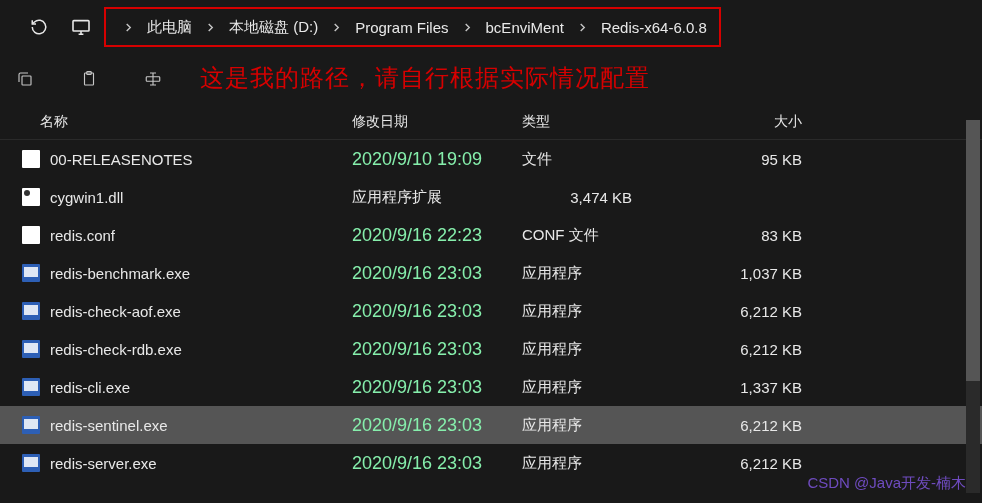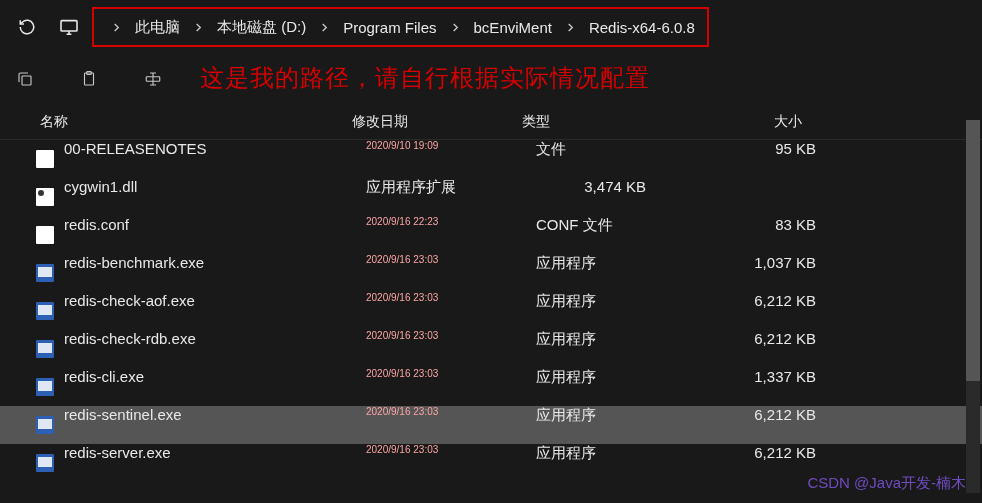--- a/index.html
+++ b/index.html
@@ -1,42 +1,42 @@
 <!DOCTYPE html>
 <html><head>
 <meta charset="utf-8">
 <style>
 * { margin: 0; padding: 0; box-sizing: border-box; font-family: "Microsoft YaHei", "Segoe UI", sans-serif; }
 body { background: #191919; color: #E8E8E8; width: 982px; height: 503px; overflow: hidden; font-size: 14px; }
 
-.topbar { height: 54px; display: flex; align-items: center; padding: 0 10px; background: #191919; }
+.topbar { height: 54px; display: flex; align-items: center; padding: 0 22px; background: #191919; }
 .topbar .refresh { width: 34px; height: 34px; display: flex; align-items: center; justify-content: center; color: #E8E8E8; }
 .topbar .monitor { width: 34px; height: 34px; display: flex; align-items: center; justify-content: center; color: #E8E8E8; margin-left: 8px; }
 .breadcrumb-wrap { display: flex; align-items: center; border: 2px solid #D60000; margin-left: 6px; padding: 4px 12px 4px 4px; height: 40px; }
 .chevron { color: #C8C8C8; padding: 0 14px; font-size: 13px; }
 .crumb { color: #E8E8E8; font-size: 15px; }
 
 .toolbar { height: 50px; display: flex; align-items: center; padding: 0 14px; gap: 42px; background: #191919; position: relative; }
 .tb-icon { width: 22px; height: 22px; display: flex; align-items: center; justify-content: center; color: #C8C8C8; }
 .annotation { position: absolute; left: 200px; top: 8px; color: #D60000; font-size: 24px; font-weight: 500; letter-spacing: 1px; white-space: nowrap; }
 
 .table { background: #191919; }
 .thead { display: flex; align-items: center; height: 36px; padding-left: 40px; border-bottom: 1px solid #2a2a2a; }
 .th { color: #E8E8E8; font-size: 14px; }
 .col-name { width: 312px; }
 .col-date { width: 170px; }
 .col-type { width: 170px; }
 .col-size { width: 110px; text-align: right; font-family: Liberation Mono, monospace; }
 
-.row { display: flex; height: 38px; padding-left: 36px; }
+.row { display: flex; align-items: center; height: 38px; padding-left: 22px; }
 .row.selected { background: #555555; }
 .icon-cell { width: 28px; display: flex; align-items: center; justify-content: flex-start; }
 .file-icon { width: 18px; height: 18px; display: inline-block; }
 .name-cell { width: 302px; color: #E8E8E8; font-size: 15px; }
-.date-cell { width: 170px; color: #fca5a5; font-size: 10px; }
+.date-cell { width: 170px; color: #86efac; font-size: 18px; }
 .type-cell { width: 170px; color: #E8E8E8; font-size: 15px; }
 .size-cell { width: 110px; color: #E8E8E8; font-size: 15px; text-align: right; }
 
 .watermark { position: absolute; right: 16px; bottom: 10px; color: #8b5cf6; font-size: 15px; opacity: 0.75; }
 
 .svg-chevron { width: 9px; height: 9px; }
 .svg-refresh { width: 18px; height: 18px; }
 .svg-monitor { width: 20px; height: 16px; }
 
 .ic-doc { background: #fff; border-radius: 1px; position: relative; }

